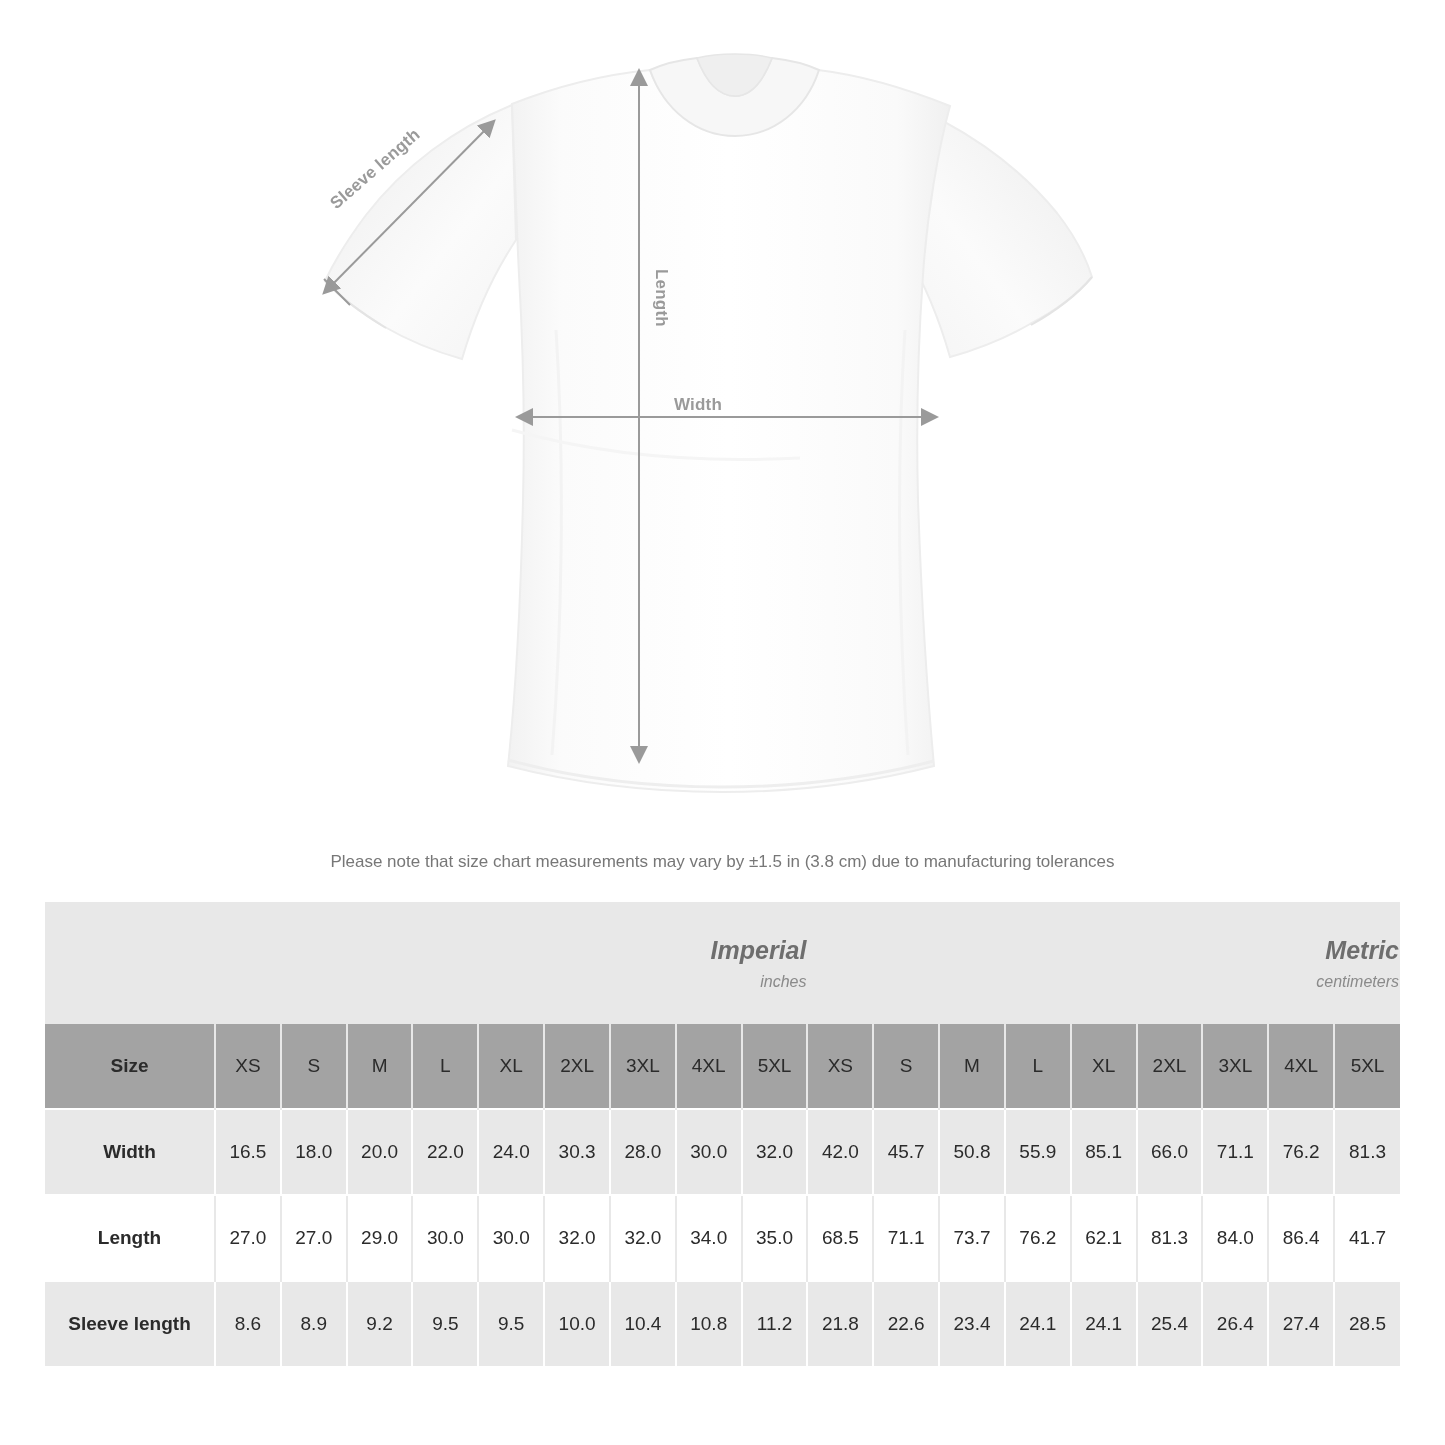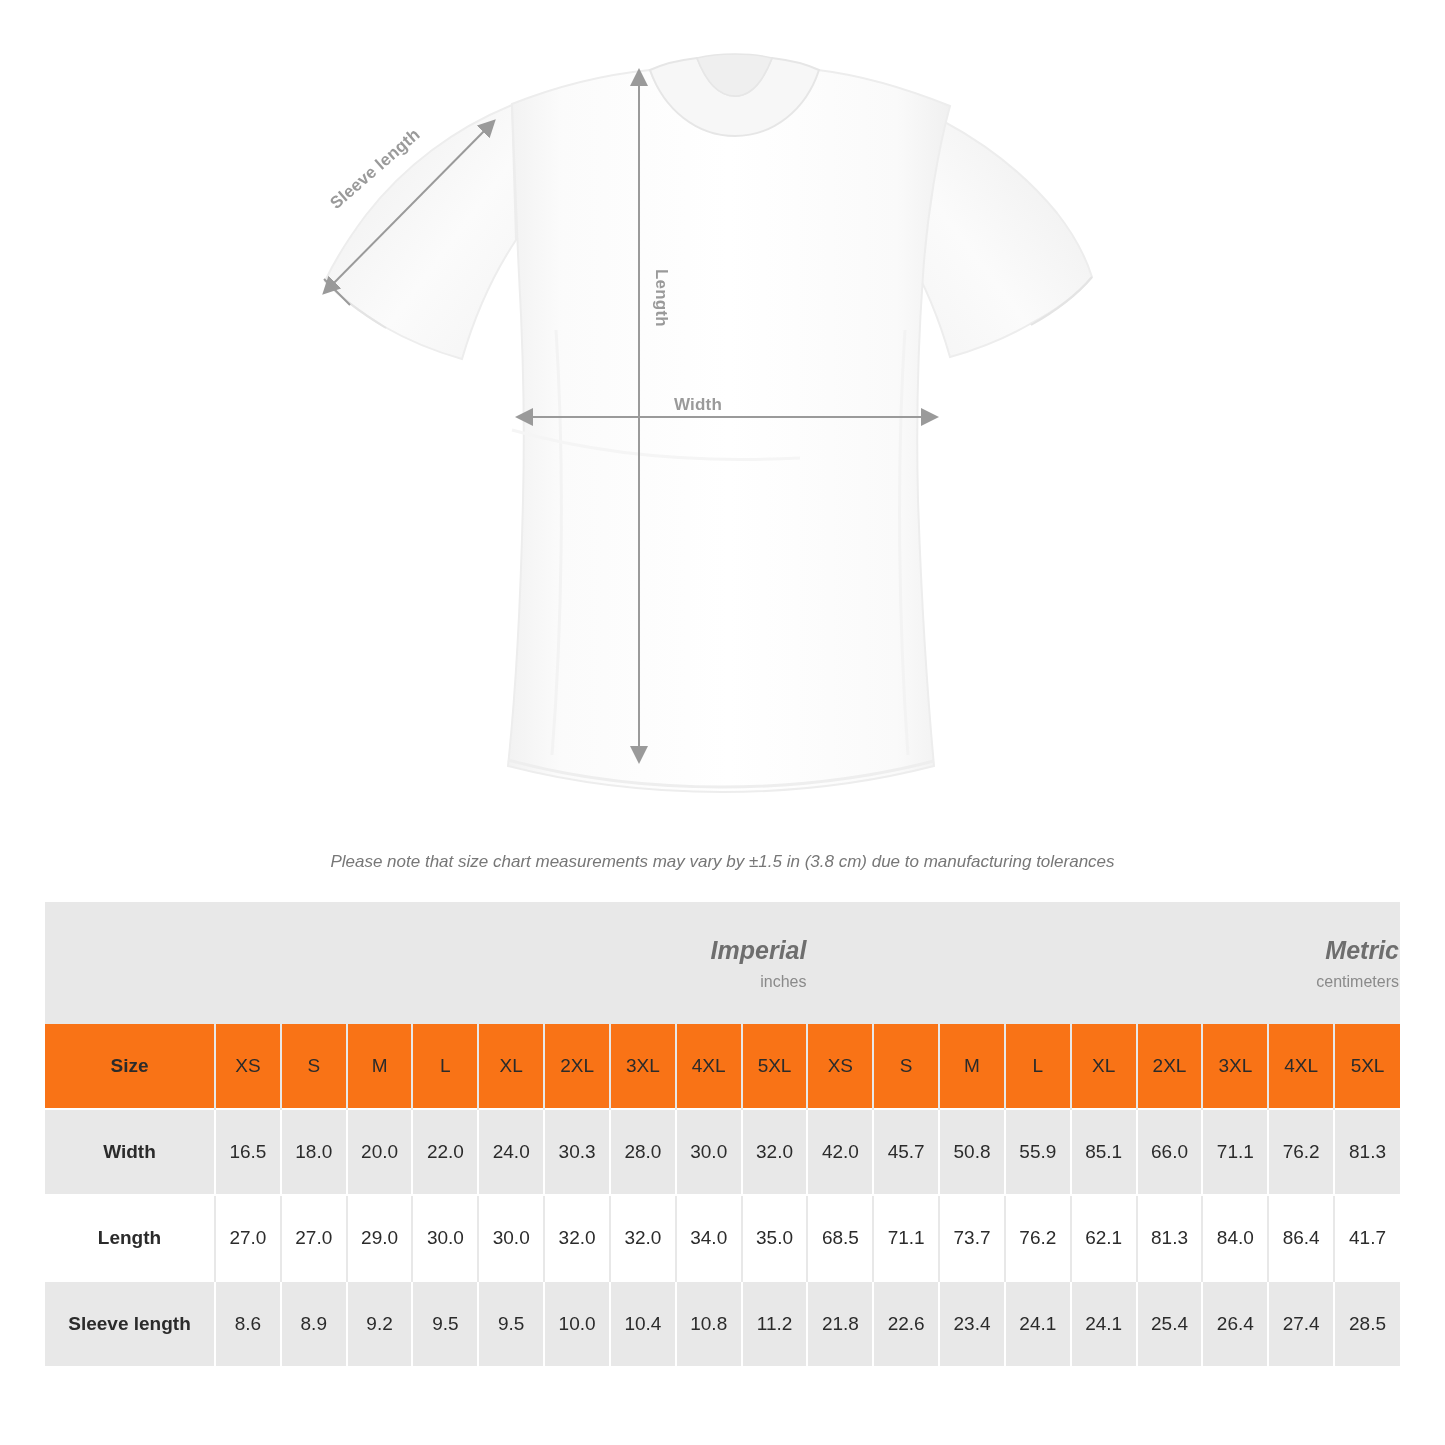--- a/index.html
+++ b/index.html
@@ -62,21 +62,20 @@
     margin-top: 22px;
   }
   .chart-title {
     font-size: 30px;
     font-weight: bold;
     color: #1f1f1f;
     margin: 0;
   }
   .chart-note {
     font-size: 17px;
-    font-style: italic;
     color: #777777;
     margin: 18px 0 0 0;
   }
 
   
   .table-wrap {
     margin: 30px 45px 0 45px;
     width: 1355px;
   }
   table.size-table {
@@ -95,33 +94,34 @@
   }
   .unit-head .unit-name {
     font-size: 25px;
     font-style: italic;
     font-weight: bold;
     color: #6e6e6e;
     line-height: 1.25;
   }
   .unit-head .unit-sub {
     font-size: 16px;
+    font-style: italic;
     color: #8a8a8a;
     margin-top: 6px;
   }
   .unit-head.blank { background: #e8e8e8; }
 
   tr.size-row td,
   tr.data-row td {
     text-align: center;
     vertical-align: middle;
     font-size: 19px;
   }
   tr.size-row {
-    background: #f97316;
+    background: #a3a3a3;
   }
   tr.size-row td {
     height: 82px;
     font-weight: normal;
     color: #2b2b2b;
     border-right: 2px solid #e8e8e8;
   }
   tr.size-row td:last-child { border-right: none; }
   tr.size-row td.rh {
     font-weight: bold;

